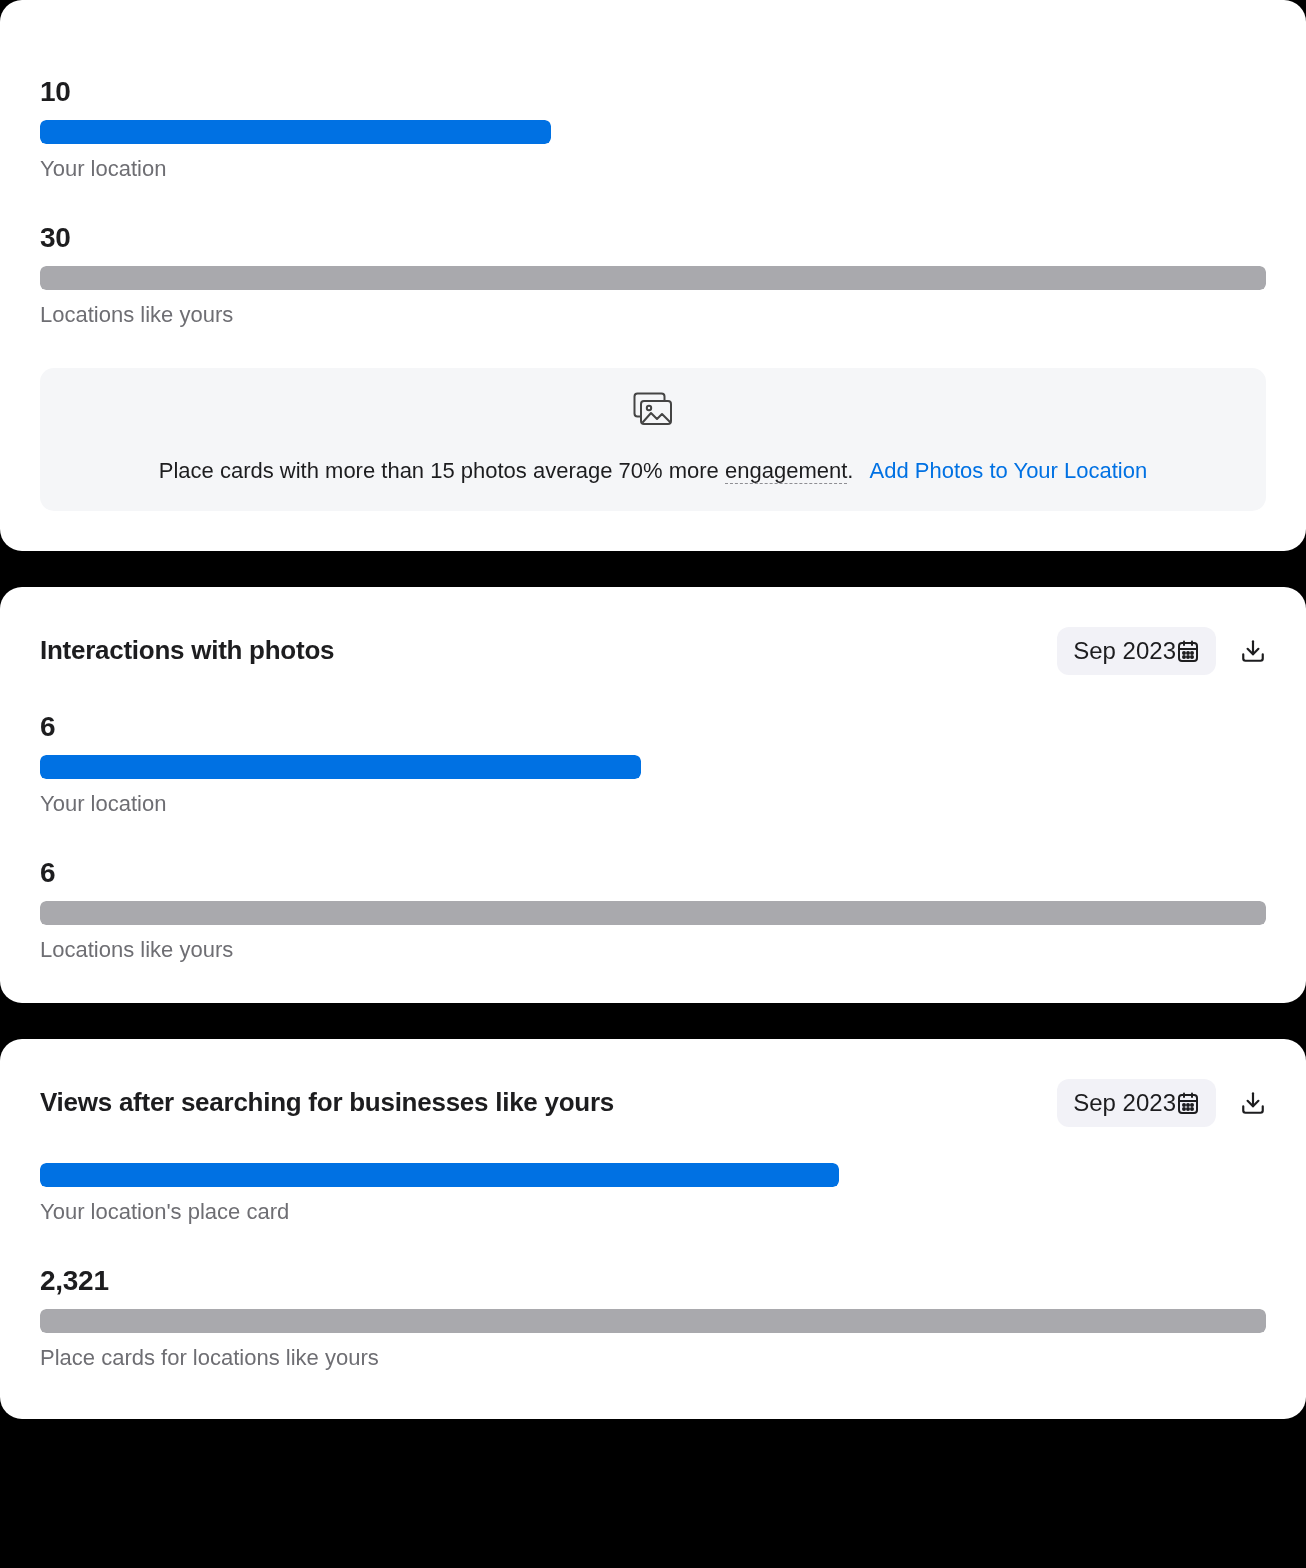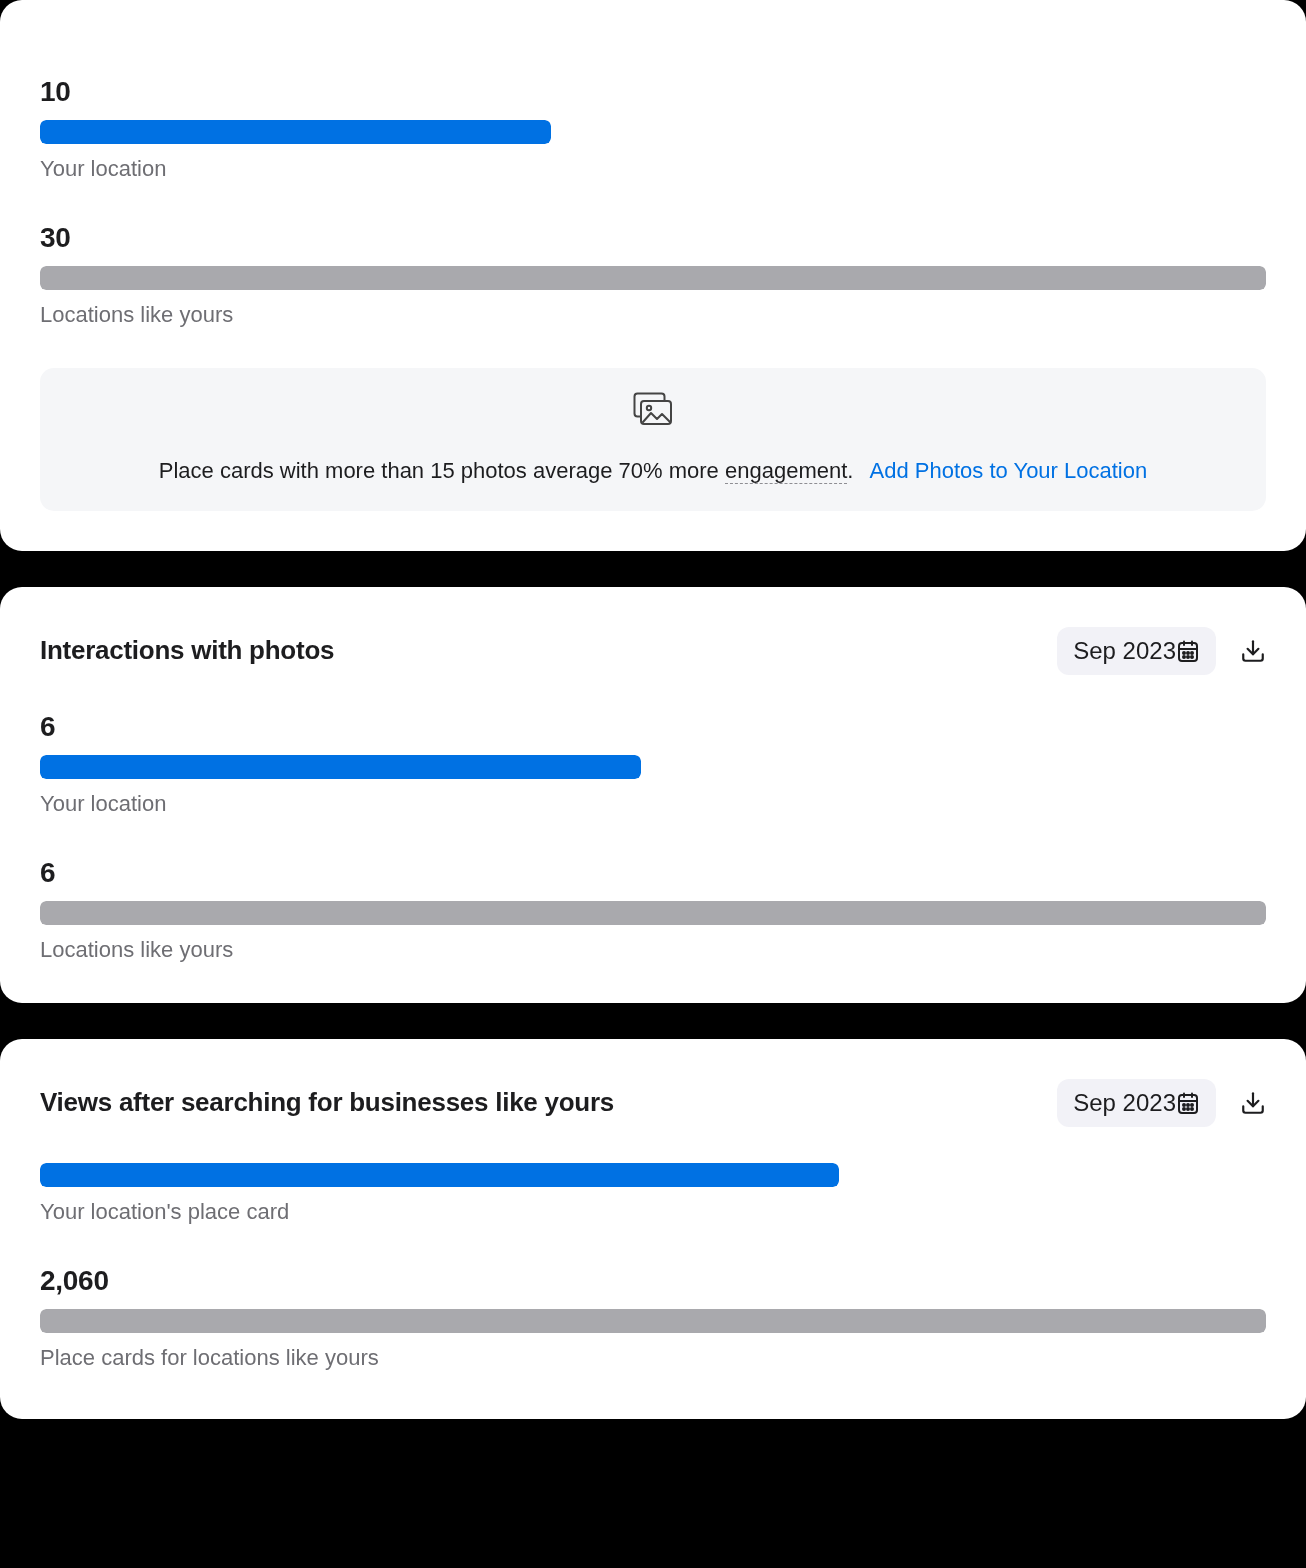--- a/index.html
+++ b/index.html
@@ -146,21 +146,21 @@
     </div>
 
     <div class="metric">
       <div class="bar-track" style="width:65.2%;">
         <div class="bar-fill bar-blue" style="width:100%"></div>
       </div>
       <div class="metric-caption">Your location's place card</div>
     </div>
 
     <div class="metric">
-      <div class="metric-value">2,060</div>
+      <div class="metric-value">2,321</div>
       <div class="bar-track" style="width:100%;">
         <div class="bar-fill bar-gray" style="width:100%"></div>
       </div>
       <div class="metric-caption">Place cards for locations like yours</div>
     </div>
   </section>
 
 </div>
 
 </body></html>

